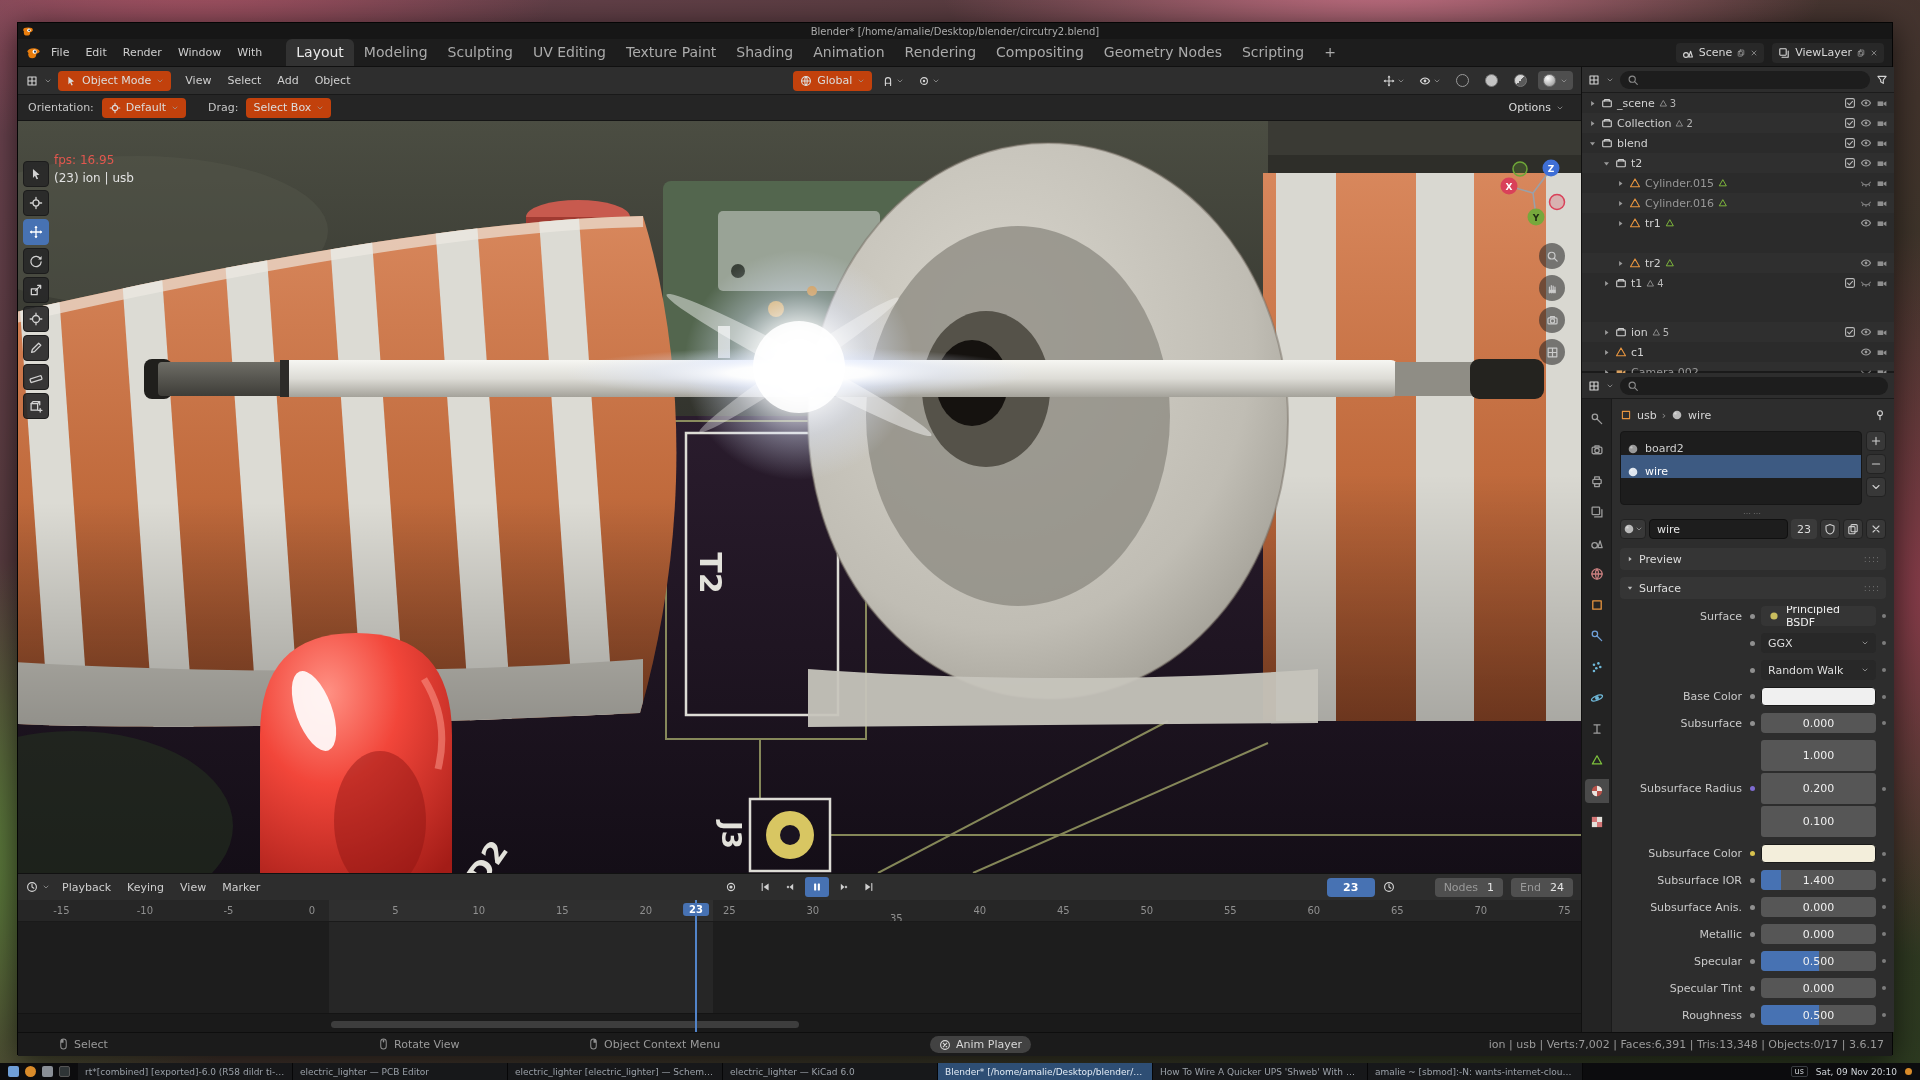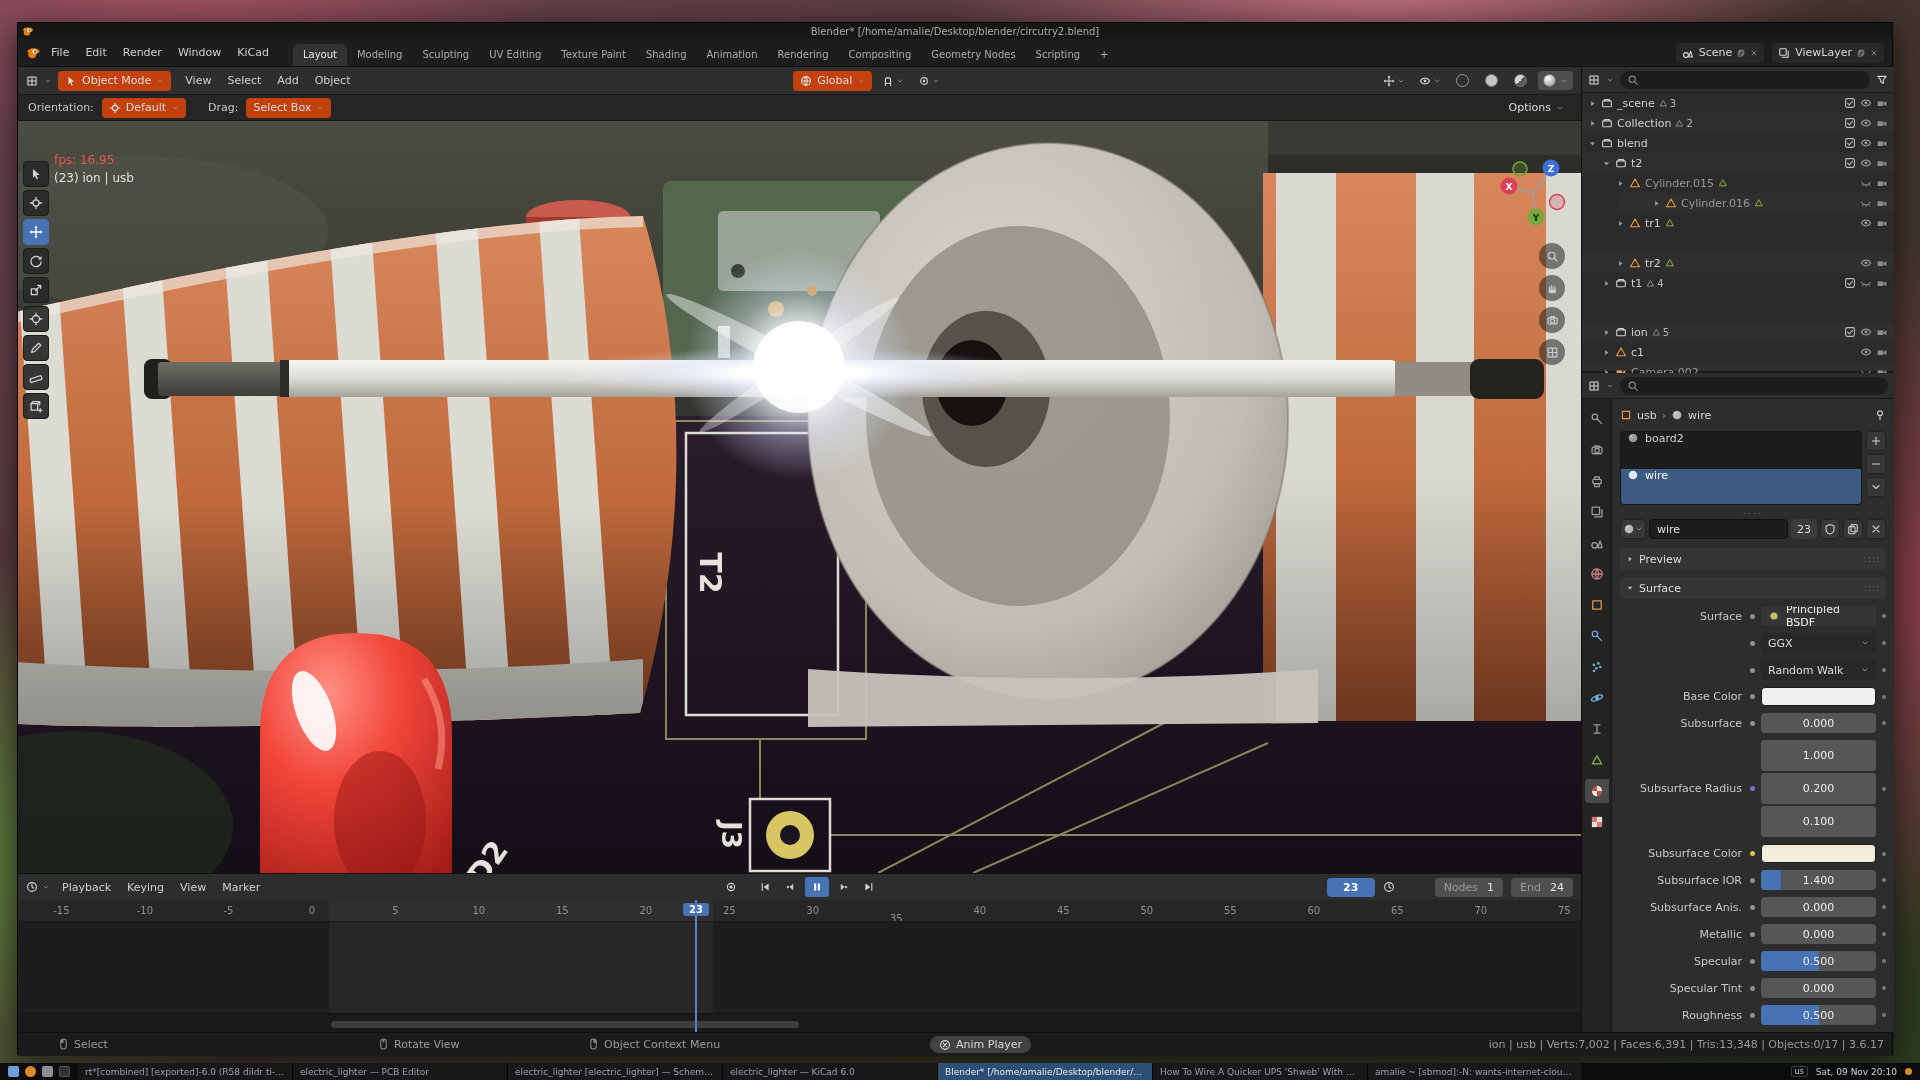--- a/index.html
+++ b/index.html
@@ -16,21 +16,21 @@
   .blender{position:absolute;left:17px;top:22px;width:1876px;height:1033px;background:#151515;
     border:1px solid #050505;box-shadow:0 6px 30px rgba(0,0,0,.65)}
   .titlebar{position:absolute;left:0;top:0;width:100%;height:16px;background:#161616;
     display:flex;align-items:center;justify-content:center;font-size:10px;color:#ababab}
   .titlebar .blogo{position:absolute;left:4px;top:2px}
   .topbar{position:absolute;left:0;top:16px;width:100%;height:28px;background:#1d1d1d;
     display:flex;align-items:center;gap:2px;padding:0 8px;border-bottom:1px solid #101010}
   .menus{display:flex;align-items:center}
   .menuitem{padding:3px 8px;border-radius:4px;color:#cfcfcf;cursor:default}
   .tabs{display:flex;align-items:flex-end;height:100%;margin-left:14px}
-  .tab{padding:5px 10px 6px;color:#ababab;border-radius:6px 6px 0 0;font-size:10px}
+  .tab{padding:5px 10px 6px;color:#ababab;border-radius:6px 6px 0 0;font-size:14px}
   .tab.active{background:#323232;color:#e8e8e8}
   .tb-right{margin-left:auto;display:flex;align-items:center;gap:8px}
   .idblock{display:flex;align-items:center;gap:5px;background:#282828;border-radius:4px;
     height:20px;padding:0 6px;color:#d8d8d8}
   
   .vheader{position:absolute;left:0;top:44px;width:1563px;height:28px;background:#2e2e2e;
     display:flex;align-items:center;gap:6px;padding:0 8px;border-bottom:1px solid #191919}
   .vsub{position:absolute;left:0;top:72px;width:1563px;height:26px;background:#252525;
     display:flex;align-items:center;gap:8px;padding:0 10px;border-bottom:1px solid #151515;color:#c6c6c6}
   .sel{display:flex;align-items:center;gap:5px;background:#c2410c;border-radius:4px;height:20px;
@@ -96,21 +96,21 @@
   .p-tabs{width:30px;background:#232323;display:flex;flex-direction:column;align-items:center;
     padding-top:8px;gap:7px;border-right:1px solid #1a1a1a}
   .ptab{width:24px;height:24px;border-radius:4px 0 0 4px;display:flex;align-items:center;justify-content:center;color:#9d9d9d}
   .ptab.active{background:#4a4a4a;color:#e0e0e0}
   .ptab .ic{width:14px;height:14px}
   .p-content{flex:1;padding:4px 8px 0 8px;overflow:hidden}
   .crumb{height:24px;display:flex;align-items:center;gap:5px;color:#d6d6d6}
   .crumb .sep{color:#8a8a8a}
   .slotwrap{display:flex;gap:4px;margin-top:4px}
   .slotlist{flex:1;background:#1d1d1d;border:1px solid #161616;border-radius:4px;height:74px;overflow:hidden}
-  .slot{height:37px;display:flex;align-items:flex-start;gap:6px;padding:0 6px;color:#cfcfcf}
+  .slot{height:23px;display:flex;align-items:flex-end;gap:6px;padding:0 6px;color:#cfcfcf}
   .slot.selected{background:#3d5a82;color:#fff}
   .slotbtns{display:flex;flex-direction:column;gap:3px}
   .sqbtn{width:20px;height:20px;background:#383838;border:1px solid #222;border-radius:4px;display:flex;
     align-items:center;justify-content:center;color:#cdcdcd}
   .gripline{height:12px;display:flex;align-items:center;justify-content:center;color:#6f6f6f;letter-spacing:2px;font-size:8px}
   .dbrow{height:24px;display:flex;align-items:center;gap:3px}
   .dbfield{flex:1;height:20px;background:#1d1d1d;border:1px solid #101010;border-radius:4px;display:flex;
     align-items:center;padding:0 7px;color:#e4e4e4}
   .users{height:20px;background:#3a3a3a;border-radius:4px;padding:0 6px;display:flex;align-items:center;color:#dcdcdc}
   .panelhdr{height:22px;background:#353535;border-radius:4px;display:flex;align-items:center;gap:5px;
@@ -184,21 +184,21 @@
             <circle cx="5" cy="7.4" r="3.2" style="fill:#e87d0d;stroke:none"></circle>
             <circle cx="6.9" cy="5.3" r="1.7" style="fill:#fff;stroke:none"></circle>
             <circle cx="7.2" cy="5.3" r="0.9" style="fill:#2a4a6b;stroke:none"></circle>
           </svg>
         </span>
       <nav class="menus" id="top-menus">
           <span class="menuitem">File</span>
           <span class="menuitem">Edit</span>
           <span class="menuitem">Render</span>
           <span class="menuitem">Window</span>
-          <span class="menuitem">KiCad</span>
+          <span class="menuitem">With</span>
         </nav>
       <div class="tabs" id="ws-tabs">
           <div class="tab active">Layout</div>
           <div class="tab">Modeling</div>
           <div class="tab">Sculpting</div>
           <div class="tab">UV Editing</div>
           <div class="tab">Texture Paint</div>
           <div class="tab">Shading</div>
           <div class="tab">Animation</div>
           <div class="tab">Rendering</div>
@@ -998,21 +998,21 @@
                   <path d="M3.1 7.4 2.4 8.6M6 8v1.4M8.9 7.4l.7 1.2"></path>
                 </svg>
               </span>
               <span class="ic" style="color: rgb(142, 142, 142);">
                 <svg viewBox="0 0 12 12">
                   <path class="f" d="M1.6 4.4h5.6v4.6H1.6Z"></path>
                   <path class="f" d="M7.6 6 10.4 4.2v5L7.6 7.6Z"></path>
                 </svg>
               </span>
             </div>
-            <div class="orow dim" style="padding-left: 34px; margin-left: 36px;">
+            <div class="orow dim" style="padding-left: 34px;">
               <span class="ic" style="color: rgb(154, 154, 154); width: 9px; height: 9px;">
                 <svg viewBox="0 0 12 12">
                   <path class="f" d="M4.2 2.6 8.6 6 4.2 9.4Z"></path>
                 </svg>
               </span>
               <span class="ic" style="color: rgb(232, 149, 63);">
                 <svg viewBox="0 0 12 12">
                   <path d="M6 1.9 10.5 9.7H1.5Z"></path>
                 </svg>
               </span>

